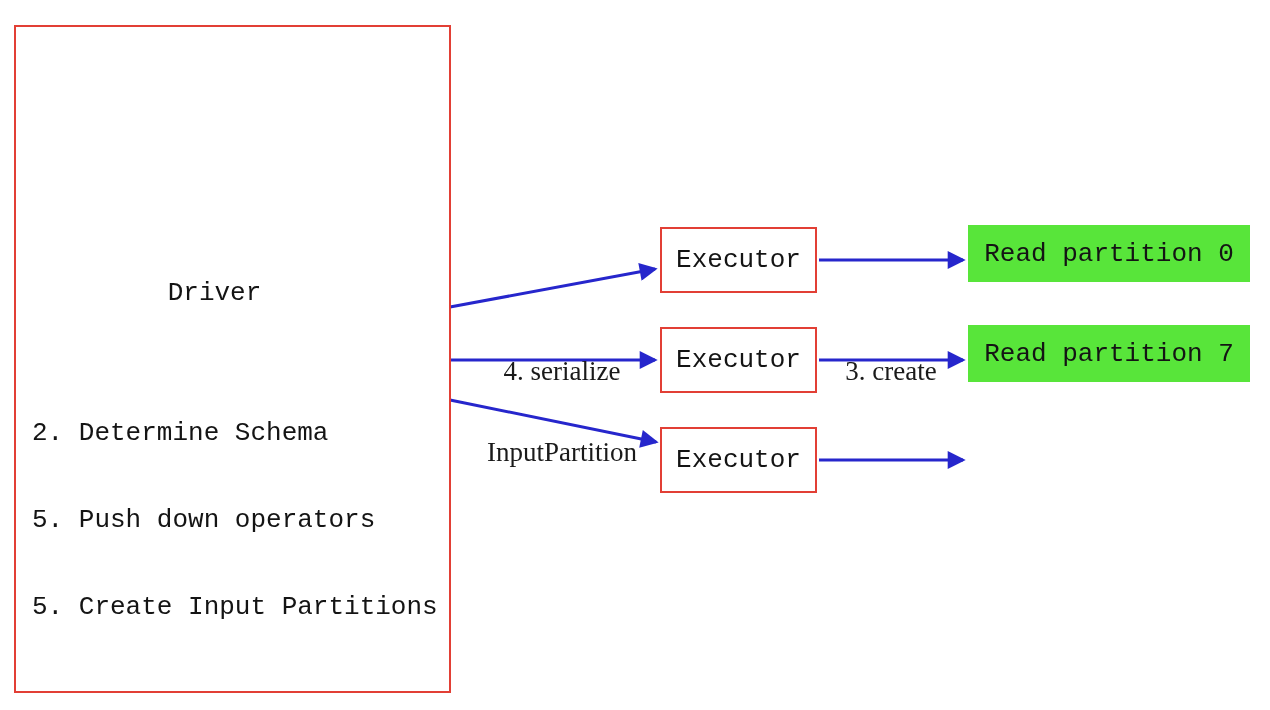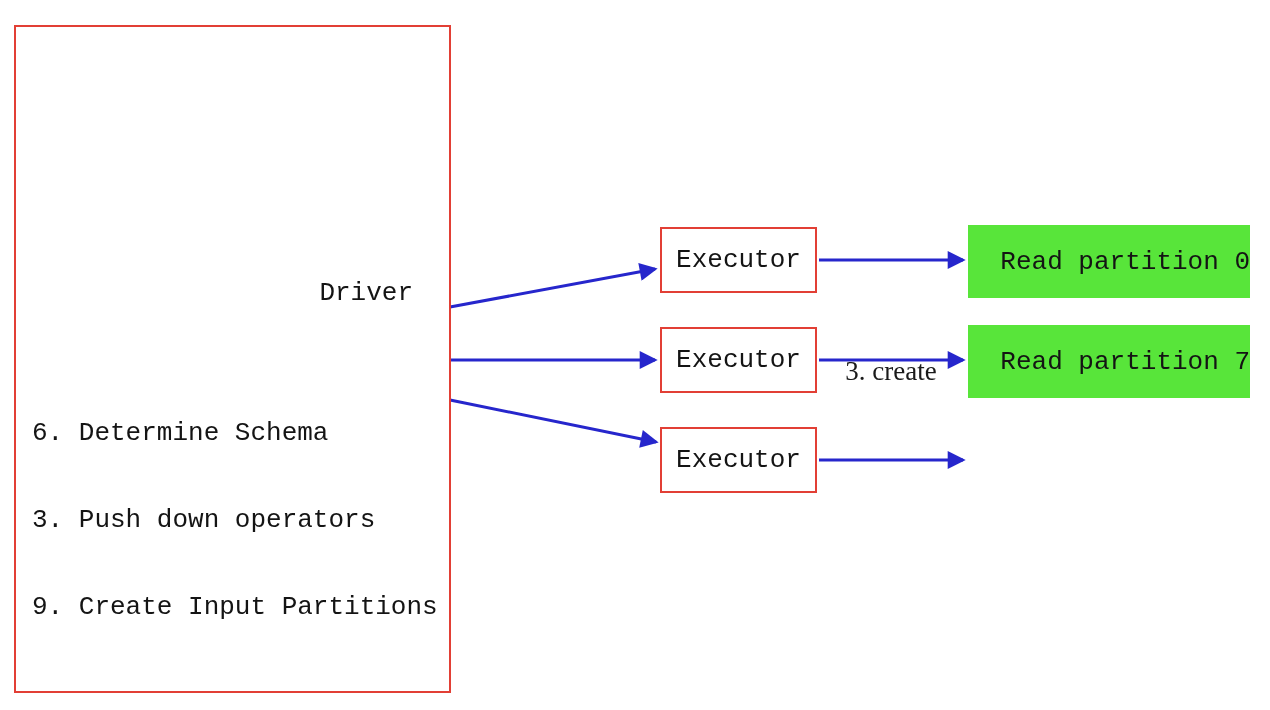--- a/index.html
+++ b/index.html
@@ -31,21 +31,21 @@
     height: 668px;
     border: 2px solid #e23f35;
     box-sizing: border-box;
     background: #ffffff;
   }
   .driver-title {
     position: absolute;
     left: 0;
     top: 253px;
     width: 397px;
-    text-align: right;
+    text-align: center;
     font-size: 26px;
     line-height: 26px;
     white-space: pre;
   }
   .driver-steps {
     position: absolute;
     left: 16px;
     top: 334px;
     font-size: 26px;
     line-height: 29px;
@@ -62,25 +62,25 @@
     display: flex;
     align-items: center;
     justify-content: center;
     font-size: 26px;
     white-space: pre;
   }
   .partition-box {
     position: absolute;
     left: 968px;
     width: 282px;
-    height: 73px;
+    height: 57px;
     background: #58e53a;
     display: flex;
     align-items: center;
-    justify-content: flex-end;
+    justify-content: center;
     font-size: 26px;
     white-space: pre;
   }
   .edge-label {
     position: absolute;
     font-family: "Liberation Serif", serif;
     font-size: 27px;
     line-height: 27px;
     text-align: center;
     color: #1a1a1a;
@@ -106,41 +106,45 @@
     <line x1="450" y1="400" x2="656" y2="442" stroke-width="3" marker-end="url(#arrowhead)" stroke="#2626cc"></line>
 
     <line x1="819" y1="260" x2="963" y2="260" stroke-width="3" marker-end="url(#arrowhead)" stroke="#2626cc"></line>
     <line x1="819" y1="360" x2="963" y2="360" stroke-width="3" marker-end="url(#arrowhead)" stroke="#2626cc"></line>
     <line x1="819" y1="460" x2="963" y2="460" stroke-width="3" marker-end="url(#arrowhead)" stroke="#2626cc"></line>
   </svg>
 
   <div class="driver-box">
     <div class="driver-title">Driver</div>
     <div class="driver-steps">
-      <div>6. Determine Schema</div>
-      <div>3. Push down operators</div>
-      <div>9. Create Input Partitions</div>
+      <div>2. Determine Schema</div>
+      <div>5. Push down operators</div>
+      <div>5. Create Input Partitions</div>
     </div>
   </div>
 
   <div class="executor-box" style="top:227px">
     <span>Executor</span>
   </div>
   <div class="executor-box" style="top:327px">
     <span>Executor</span>
   </div>
   <div class="executor-box" style="top:427px">
     <span>Executor</span>
   </div>
 
   <div class="partition-box" style="top:225px">
     <span>Read partition 0</span>
   </div>
   <div class="partition-box" style="top:325px">
     <span>Read partition 7</span>
   </div>
 
+  <div class="edge-label serialize">
+    <div>4. serialize</div>
+    <div>InputPartition</div>
+  </div>
 
   <div class="edge-label reader">
     <div>3. create</div>
   </div>
 
 </div>
 
 </body></html>

